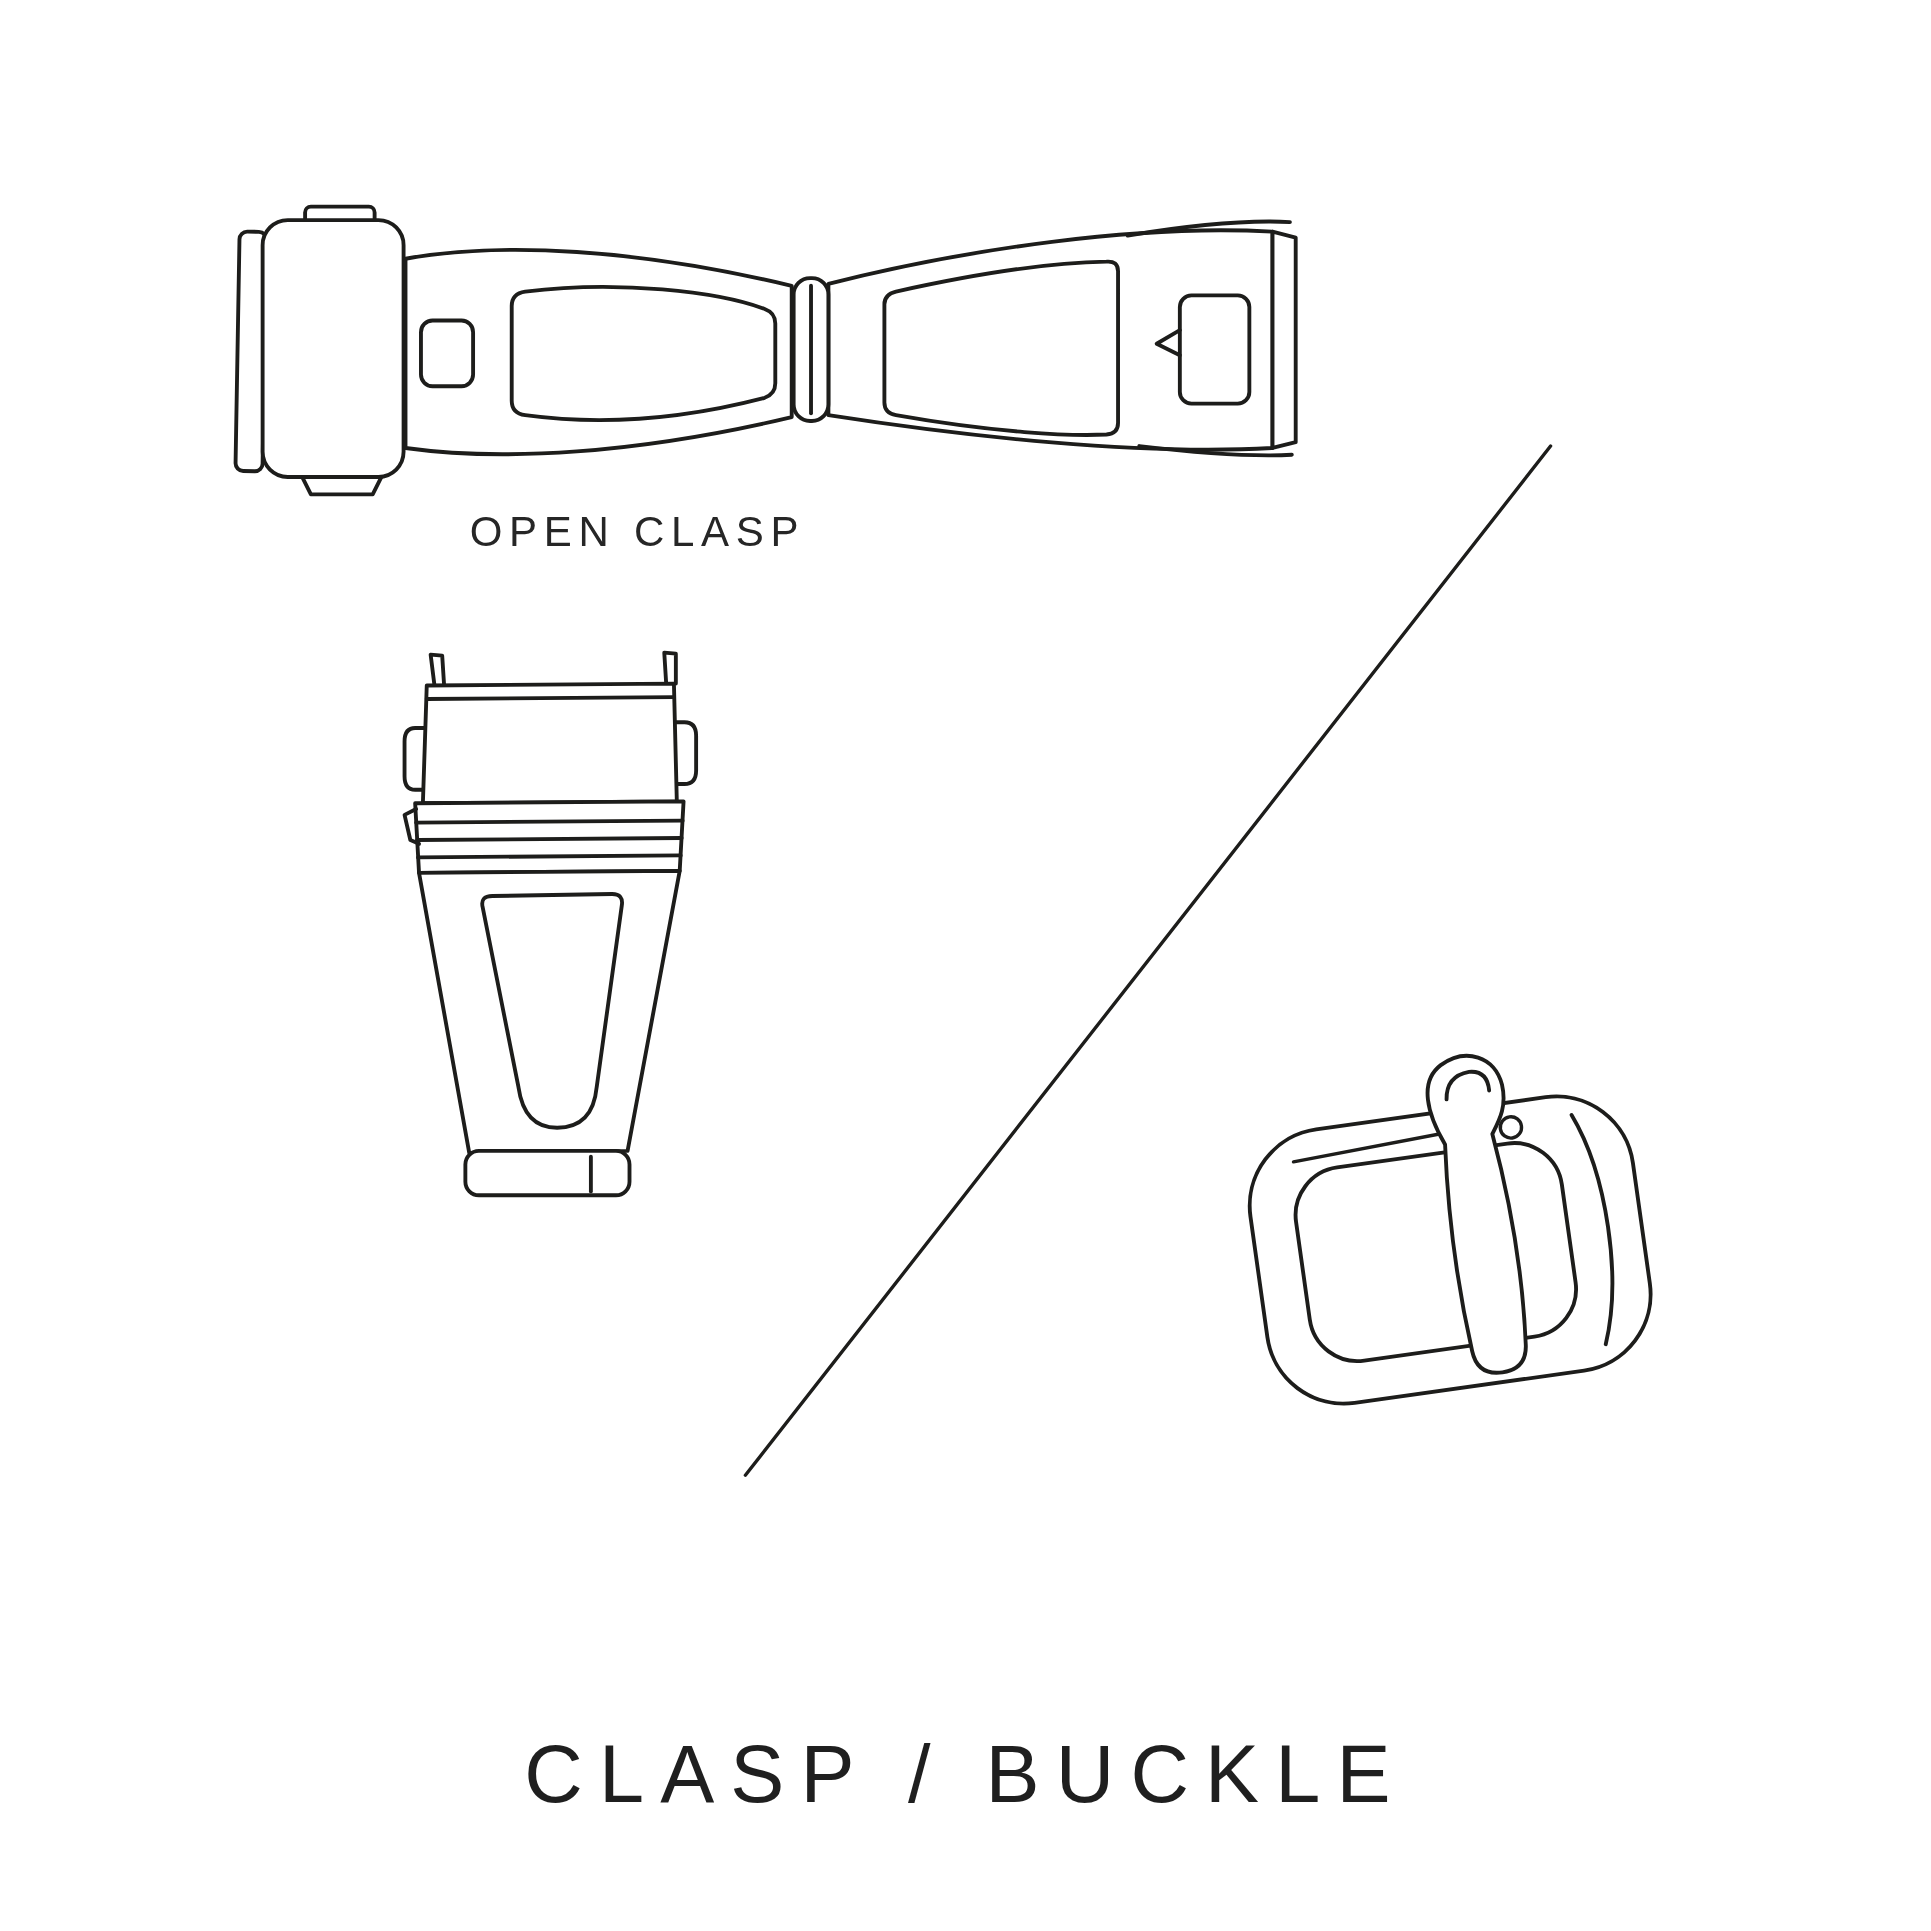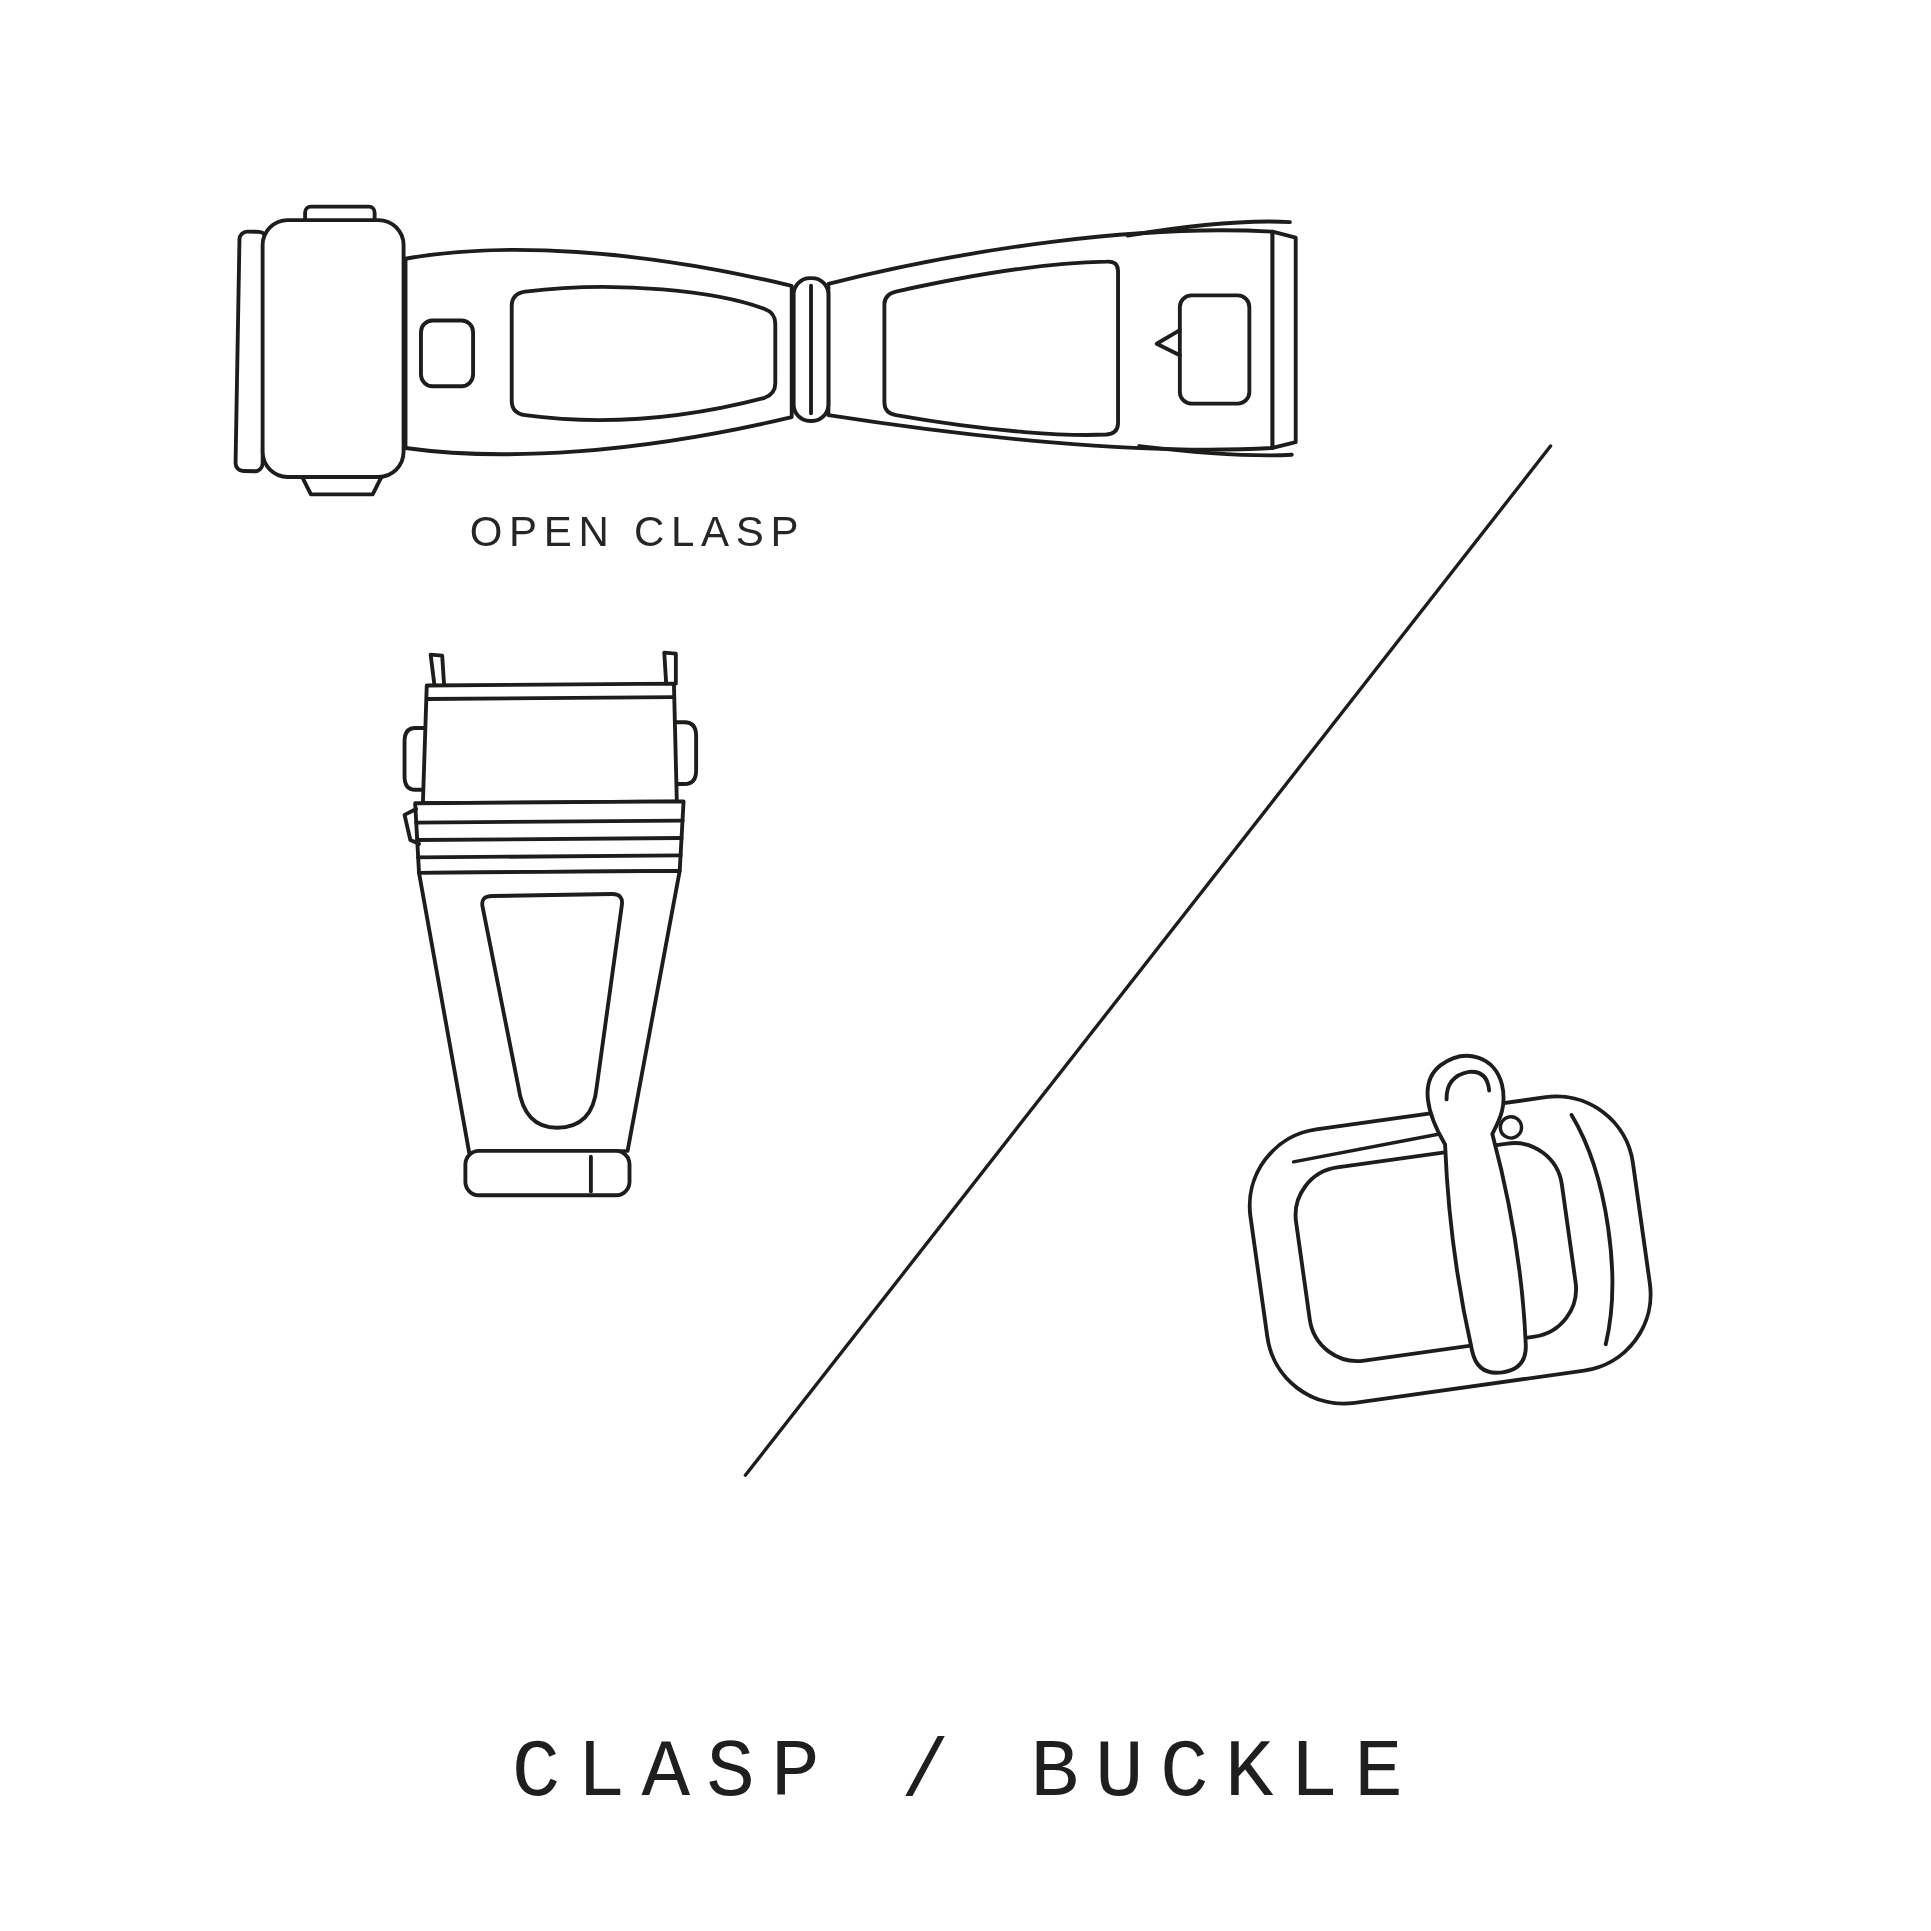--- a/index.html
+++ b/index.html
@@ -49,21 +49,20 @@
     position: absolute;
     left: 0;
     width: 1931px;
     top: 1728px;
     text-align: center;
     color: #1f1f1f;
     font-size: 81px;
     font-weight: 500;
     letter-spacing: 0.2em;
     white-space: nowrap;
-    font-family: Liberation Mono, monospace;
   }
 </style>
 </head>
 <body>
 
 <div class="canvas">
 
   <svg viewBox="0 0 2000 2000" width="1931" height="1931">
 
     <g>

